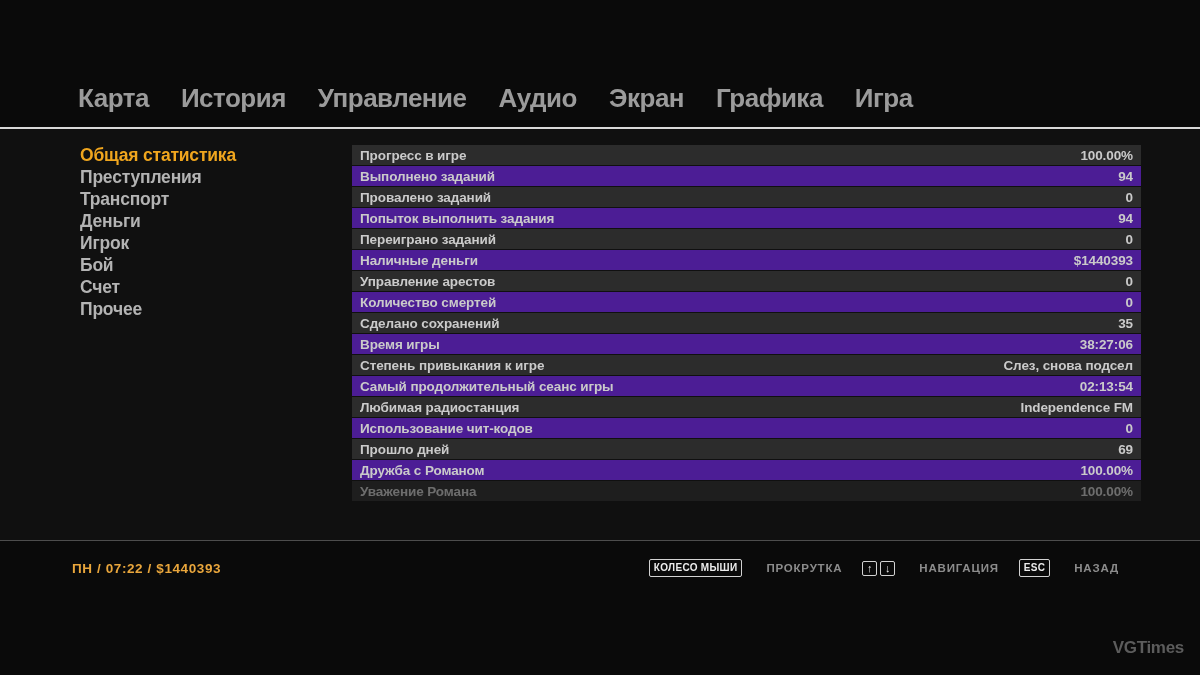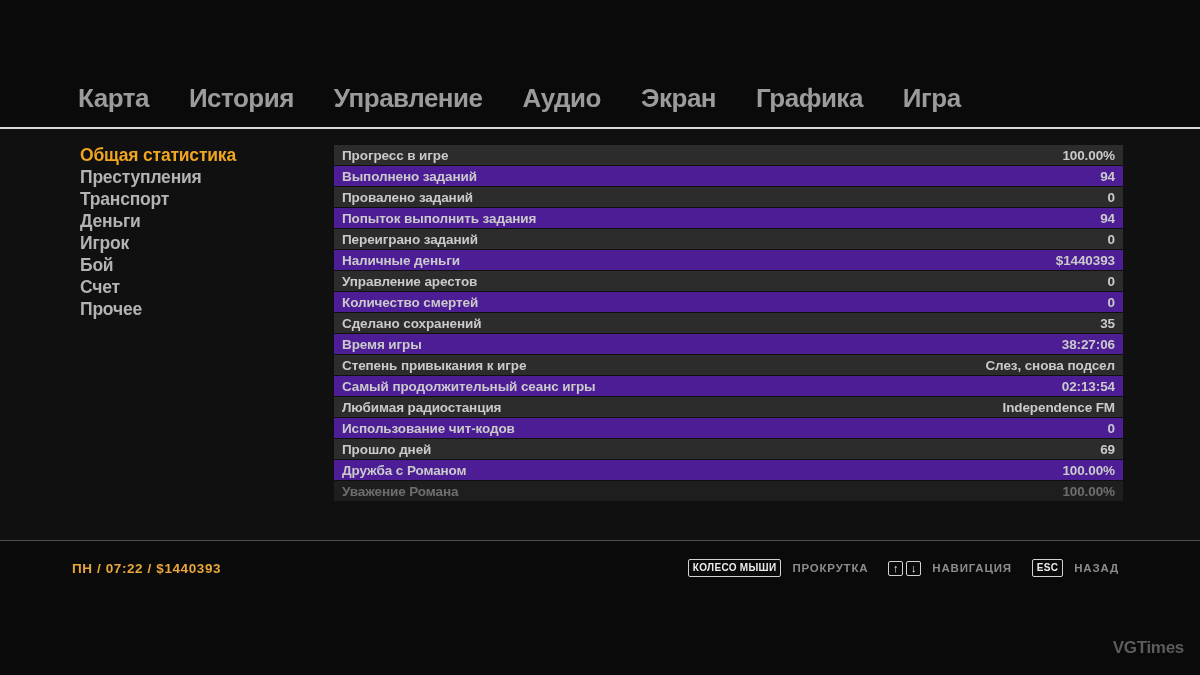--- a/index.html
+++ b/index.html
@@ -13,21 +13,21 @@
     font-weight:bold;
     -webkit-font-smoothing:antialiased;
   }
   .content-band {
     position:absolute; left:0; top:129px; width:1200px; height:411px;
     background:#101010;
   }
   
   .tabbar {
     position:absolute; left:78px; top:82px;
-    display:flex; gap:40px; align-items:flex-end;
+    display:flex; gap:32px; align-items:flex-end;
     white-space:nowrap;
   }
   .tab {
     font-size:26px; line-height:32px;
     color:#9b9b9b;
     letter-spacing:-0.5px;
     cursor:default;
   }
   .tab.active { color:#f0a61e; }
   .top-divider {
@@ -40,21 +40,21 @@
   }
   .side-item {
     font-size:17.5px; line-height:22px;
     color:#b3b3b3;
     letter-spacing:-0.2px;
     cursor:default;
   }
   .side-item.selected { color:#f0a61e; }
   
   .stats {
-    position:absolute; left:334px; top:145px;
+    position:absolute; left:352px; top:145px;
     width:789px; height:500px;
     overflow:hidden;
   }
   .stat-row {
     height:20px; margin-bottom:1px;
     padding:0 8px;
     display:flex; justify-content:space-between; align-items:center;
     background:#4c1d95;
     font-size:13.5px;
     color:#cacaca;
@@ -71,21 +71,21 @@
   }
   .status-text {
     position:absolute; left:72px; top:561px;
     font-size:13.5px; letter-spacing:0.6px;
     color:#e9a63c;
   }
   .controls {
     position:absolute; right:81px; top:559px;
     display:flex; gap:20px; align-items:center;
   }
-  .hint { display:flex; gap:11px; align-items:center; }
+  .hint { display:flex; gap:24px; align-items:center; }
   .keycap {
     border:1px solid #d2d2d2;
     color:#ececec;
     font-size:10px; line-height:12px;
     padding:2px 4px;
     letter-spacing:0.3px;
     border-radius:2px;
     display:flex; align-items:center; justify-content:center;
   }
   .keycap.square { width:15px; height:15px; padding:0; font-size:11px; }

